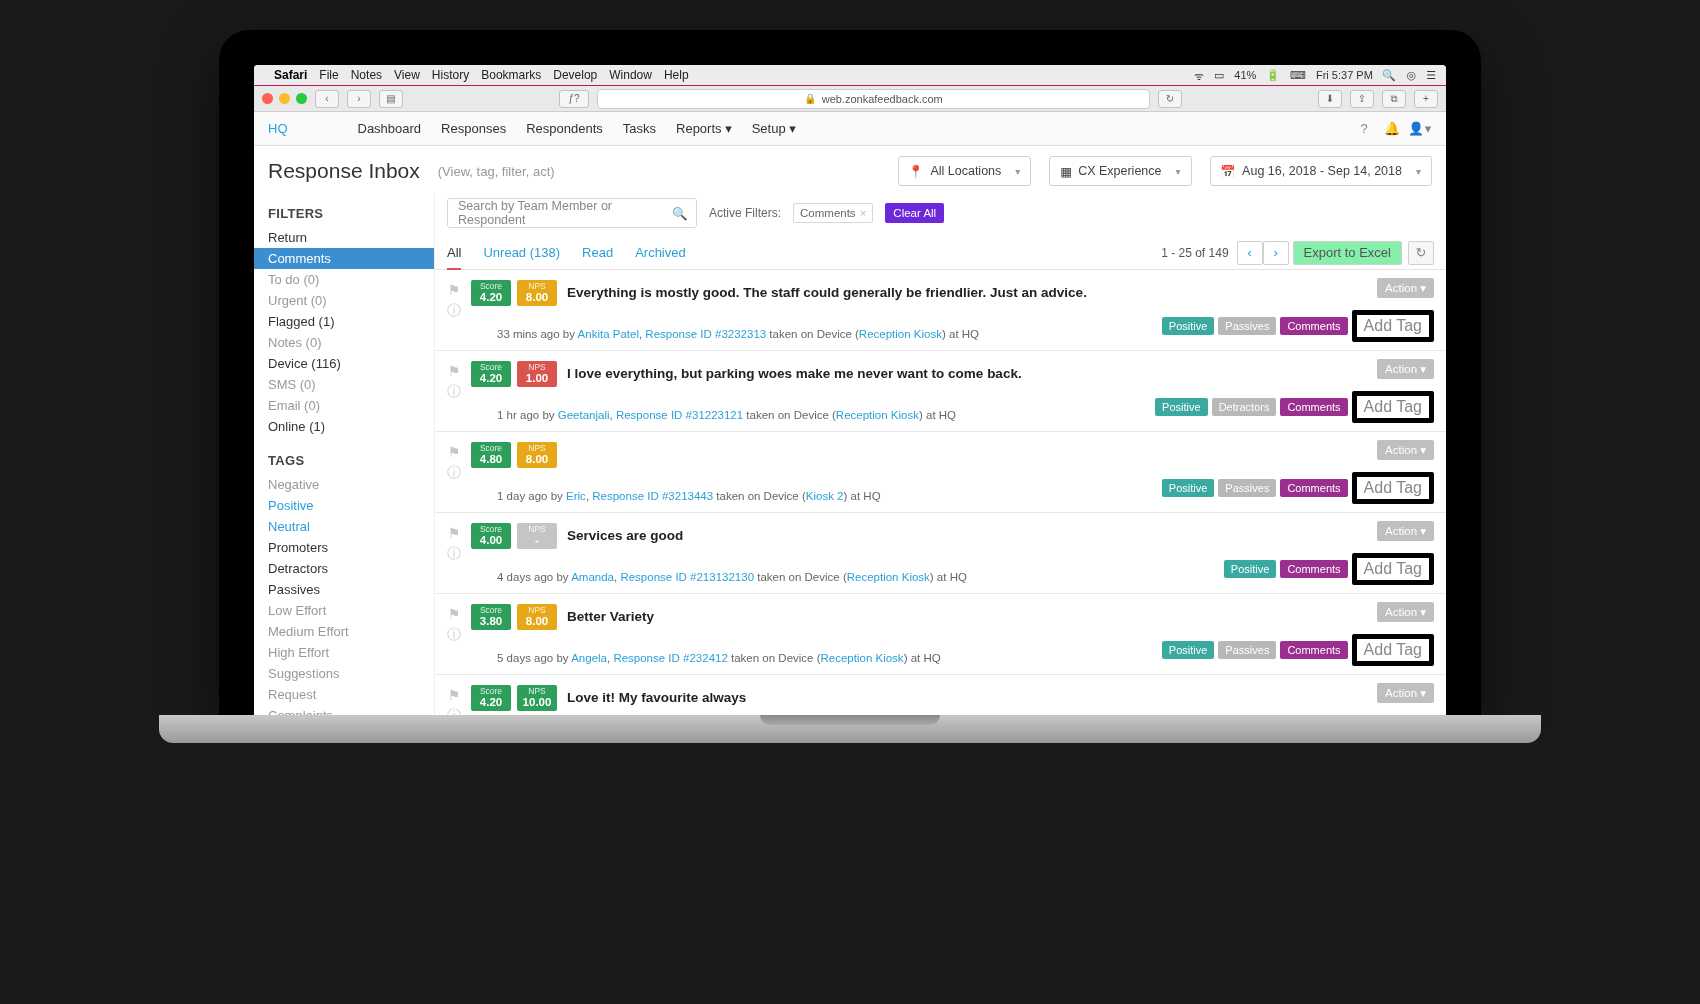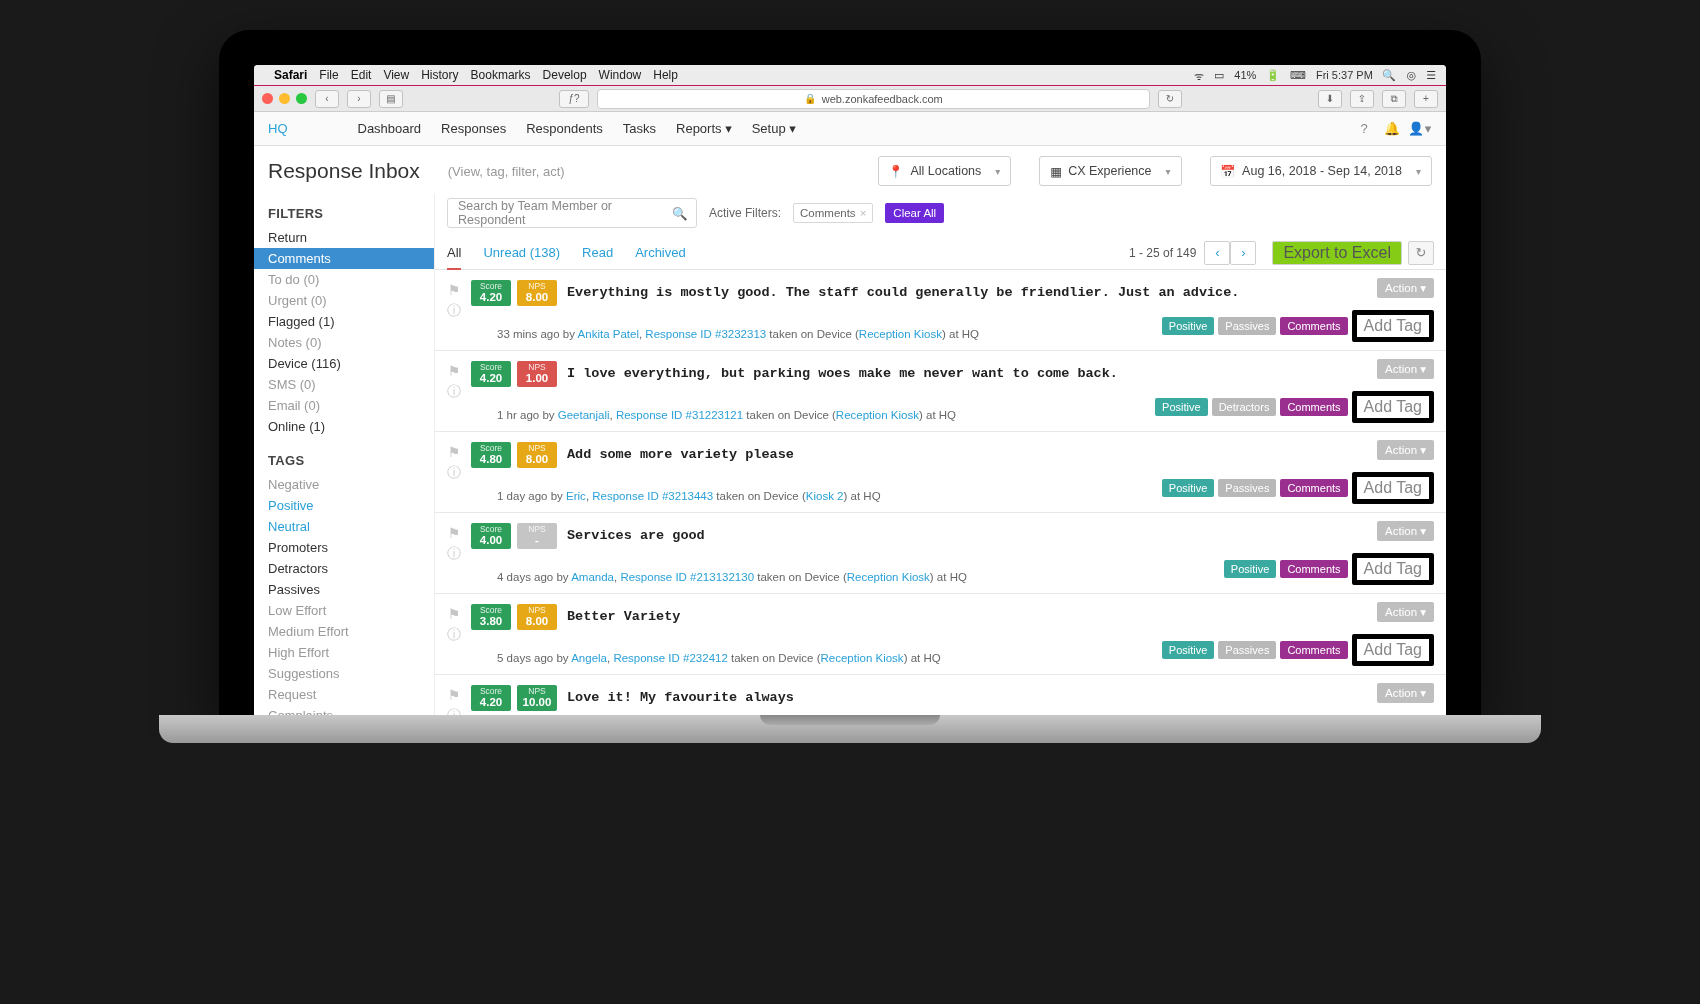--- a/index.html
+++ b/index.html
@@ -90,21 +90,21 @@
 .brand { color: #2aa0d8; font-weight: 500; margin-right: 70px; }
 .nav-item { margin-right: 20px; color: #333; cursor:pointer; }
 .nav-item.active { font-weight: 500; }
 .nav-spacer { flex: 1; }
 .nav-icon { width: 24px; text-align:center; color: #888; cursor:pointer; margin-left:4px; }
 
 .title-row {
   padding: 10px 14px 8px 14px;
   display: flex;
   align-items: center;
-  gap: 28px;
+  gap: 18px;
   background: #fff;
 }
 .page-title { font-size: 21px; color: #333; font-weight: 400; }
 .page-sub { font-size: 13px; color: #999; }
 .title-row .spacer { flex: 1; }
 .picker {
   height: 30px; border: 1px solid #d0d0d0; border-radius: 3px; background: #fff;
   display: flex; align-items: center; padding: 0 10px; font-size: 12.5px; color: #444; gap:6px;
 }
 .picker .chev { color: #999; font-size: 10px; margin-left: 8px; }
@@ -145,39 +145,39 @@
 
 .tabs-row {
   display: flex; align-items: center; padding: 0 12px; border-bottom: 1px solid #e4e4e4; height: 34px;
   font-size: 13px;
 }
 .tab { margin-right: 22px; color: #2aa0d8; cursor: pointer; padding-bottom:8px; }
 .tab.active { color: #333; border-bottom: 2px solid #d9534f; font-weight:500; }
 .tabs-row .spacer { flex: 1; }
 .pagecount { font-size: 12px; color: #555; margin-right: 8px; }
 .pagebtn { width:26px;height:24px;border:1px solid #d0d0d0;border-radius:2px;display:flex;align-items:center;justify-content:center;color:#2aa0d8;cursor:pointer;background:#fff; }
-.export-btn { margin-left:16px;height:24px;border:1px solid #d0d0d0;border-radius:2px;padding:0 10px;font-size:16px;color:#555;display:flex;align-items:center;background:#84cc16; }
+.export-btn { margin-left:4px;height:24px;border:1px solid #d0d0d0;border-radius:2px;padding:0 10px;font-size:13px;color:#555;display:flex;align-items:center;background:#86efac; }
 .refresh { margin-left:6px;width:26px;height:24px;border:1px solid #d0d0d0;border-radius:2px;display:flex;align-items:center;justify-content:center;color:#888;background:#f6f6f6; }
 
 .list { flex:1; overflow-y:auto; }
 .resp {
   border-bottom:1px solid #e8e8e8; padding: 10px 12px 10px 12px; position:relative;
 }
 .resp-top { display:flex; align-items:flex-start; gap:10px; }
 .flag-col { display:flex; flex-direction:column; align-items:center; gap:4px; color:#c6c6c6; padding-top:2px; }
 .flag-col span { font-size:14px; cursor:pointer; }
 .badges { display:flex; gap:6px; }
 .badge { width:40px; border-radius:2px; text-align:center; font-size:10px; color:#fff; line-height:1.1; padding:2px 0; }
 .badge .lbl { font-size:8.5px; opacity:0.85; display:block; }
 .badge .val { font-size:11.5px; font-weight:600; display:block; }
 .b-green { background:#2e9e5b; }
 .b-amber { background:#e6a817; }
 .b-red { background:#d9534f; }
 .b-grey { background:#c5c5c5; } 
-.comment { font-size:13.5px; font-weight:600; color:#222; flex:1; padding-top:5px;font-family:Liberation Mono, monospace; }
+.comment { font-size:13.5px; font-weight:600; color:#222; flex:1; padding-top:5px; }
 .meta { font-size:11.5px; color:#666; margin-top:8px; margin-left:50px; }
 .meta .lnk { color:#2aa0d8; }
 .tags-row { position:absolute; right:12px; bottom:8px; display:flex; gap:4px; align-items:center; }
 .tg { font-size:11px; color:#fff; padding:3px 7px; border-radius:2px; }
 .tg-positive { background:#3aa9a0; }
 .tg-passives { background:#b8b8b8; }
 .tg-detractors { background:#b8b8b8; }
 .tg-comments { background:#9b2f8f; }
 .add-tag { font-size:16px;color:#888;border:5px solid #000000;padding:2px 7px;border-radius:2px;cursor:pointer;background:#fff; }
 .action-btn { position:absolute;right:12px;top:8px;background:#bfbfbf;color:#fff;font-size:11.5px;padding:3px 8px;border-radius:2px;cursor:pointer; }
@@ -185,21 +185,21 @@
 </head>
 <body>
 
 <div class="laptop">
   <div class="screen-frame">
     <div class="screen">
 
       <div class="mac-menu">
         <span class="apple"></span>
         <span class="app-name">Safari</span>
-        <span id="mac-menus"><span class="mitem">File</span><span class="mitem">Edit</span><span class="mitem">View</span><span class="mitem">History</span><span class="mitem">Bookmarks</span><span class="mitem">Develop</span><span class="mitem">Window</span><span class="mitem">Help</span></span>
+        <span id="mac-menus"><span class="mitem">File</span><span class="mitem">Notes</span><span class="mitem">View</span><span class="mitem">History</span><span class="mitem">Bookmarks</span><span class="mitem">Develop</span><span class="mitem">Window</span><span class="mitem">Help</span></span>
         <span class="spacer"></span>
         <span class="status">ᯤ</span>
         <span class="status">▭</span>
         <span class="status">41%</span>
         <span class="status">🔋</span>
         <span class="status">⌨</span>
         <span class="status">Fri 5:37 PM</span>
         <span class="status">🔍</span>
         <span class="status">◎</span>
         <span class="status">☰</span>
@@ -387,21 +387,20 @@
         <div class="badges">
           <div class="badge b-green">
                       <span class="lbl">Score</span>
                       <span class="val">4.80</span>
                     </div>
           <div class="badge b-amber">
                       <span class="lbl">NPS</span>
                       <span class="val">8.00</span>
                     </div>
         </div>
-        <div class="comment">Add some more variety please</div>
       </div>
       <div class="meta">
         1 day ago by <span class="lnk">Eric</span>,
         <span class="lnk">Response ID #3213443</span>
         taken on Device (<span class="lnk">Kiosk 2</span>) at HQ
       </div>
       <div class="action-btn">Action ▾</div>
       <div class="tags-row">
         <span class="tg tg-positive">Positive</span>
                   <span class="tg tg-passives">Passives</span>

